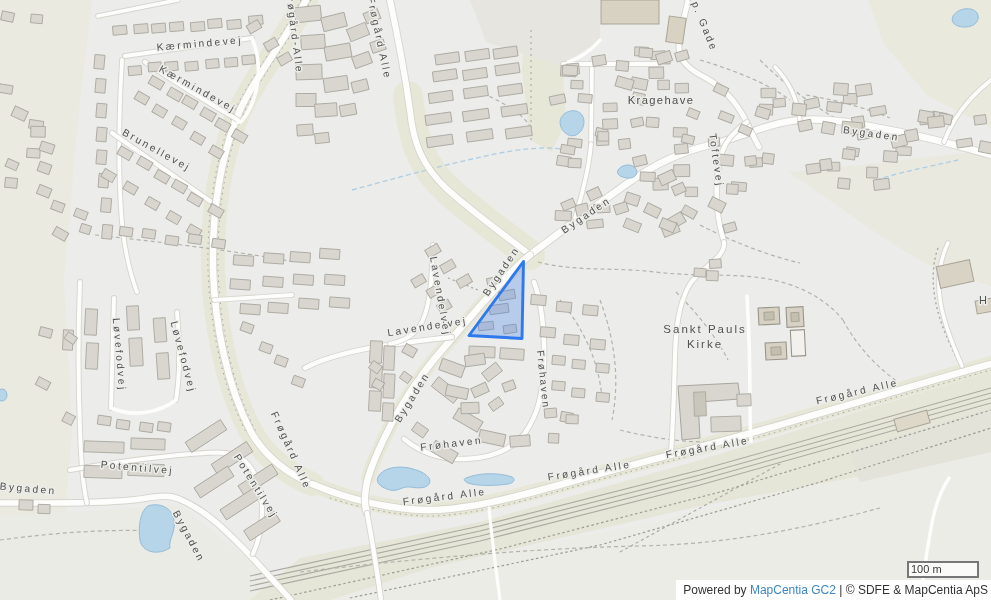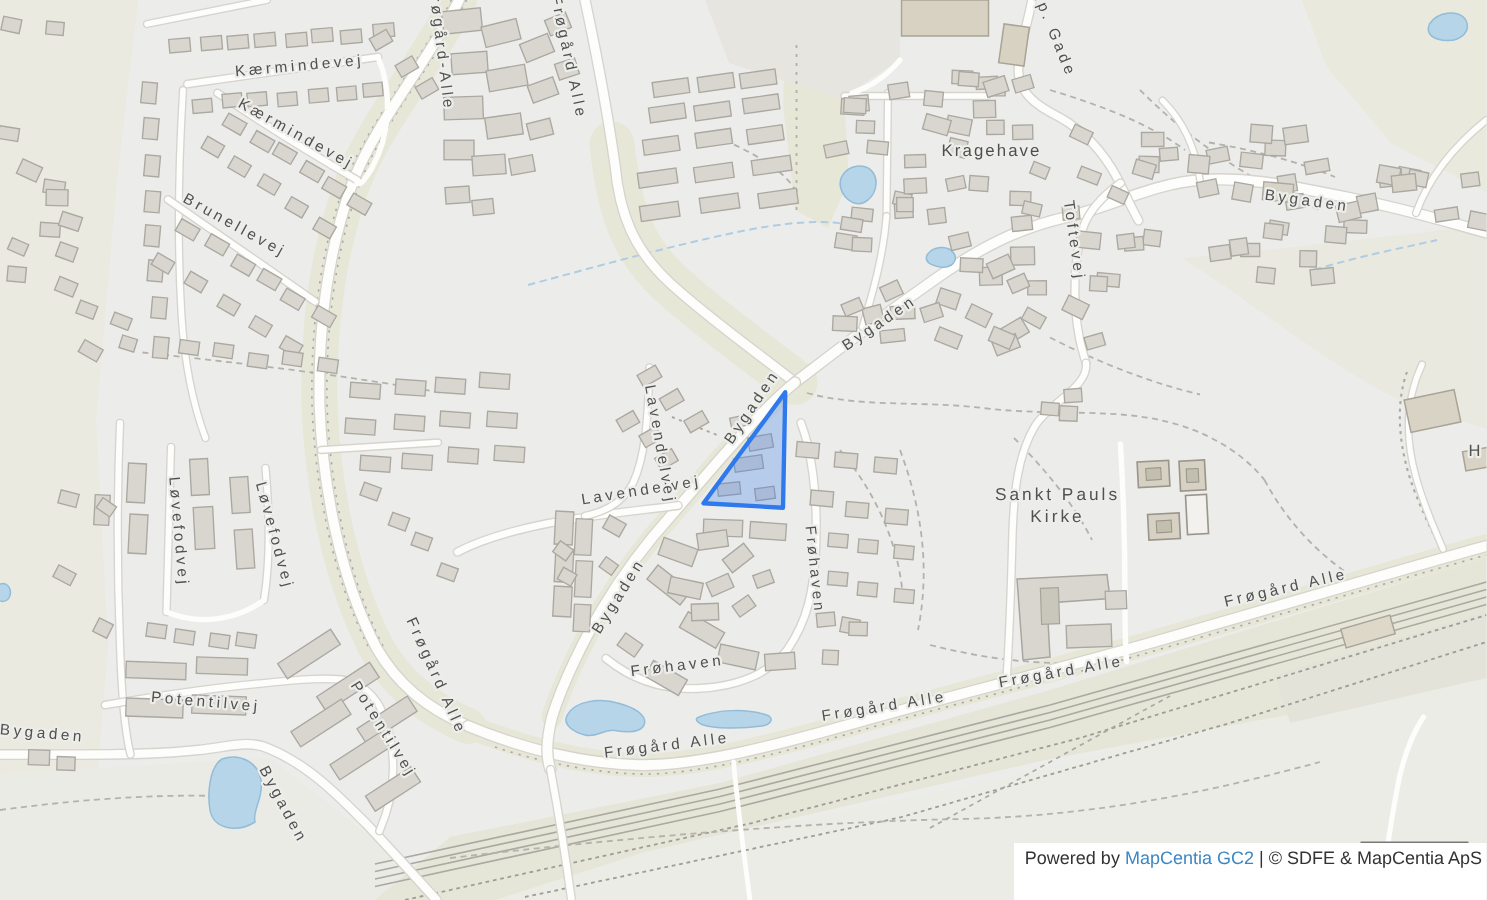--- a/index.html
+++ b/index.html
@@ -1,21 +1,21 @@
 <!DOCTYPE html>
 <html><head><meta charset="utf-8"><title>Map</title>
 <style>
 html,body{margin:0;padding:0;width:991px;height:600px;overflow:hidden;
 font-family:"Liberation Sans",sans-serif;background:#ececea;}
 #map{position:absolute;left:0;top:0;width:991px;height:600px;}
 #scalebar{position:absolute;left:907px;top:561px;width:66px;height:13px;
 border:2px solid #777;background:rgba(255,255,255,0.72);
 font-size:11px;color:#3a3a3a;line-height:13px;padding-left:2px;white-space:nowrap;}
 #attrib{position:absolute;right:0;bottom:0;height:20px;background:#fff;
-font-size:12px;color:#333;line-height:20px;padding:0 3px 18px 7px;white-space:nowrap;}
+font-size:12px;color:#333;line-height:20px;padding:0 3px 0 7px;white-space:nowrap;}
 #attrib a{color:#3d87c4;text-decoration:none;}
 </style></head>
 <body>
 
 <div id="map"><svg width="991" height="600" viewBox="0 0 991 600" font-family="Liberation Sans, sans-serif">
 <rect x="0" y="0" width="991" height="600" fill="#ececea"></rect>
 
 <path d="M0,0 L92,0 L78,120 L64,280 L72,430 L58,600 L0,600 Z" fill="#eaeae1"></path>
 
 <path d="M868,0 L991,0 L991,128 L928,96 L884,44 Z" fill="#e9e9dd"></path>

